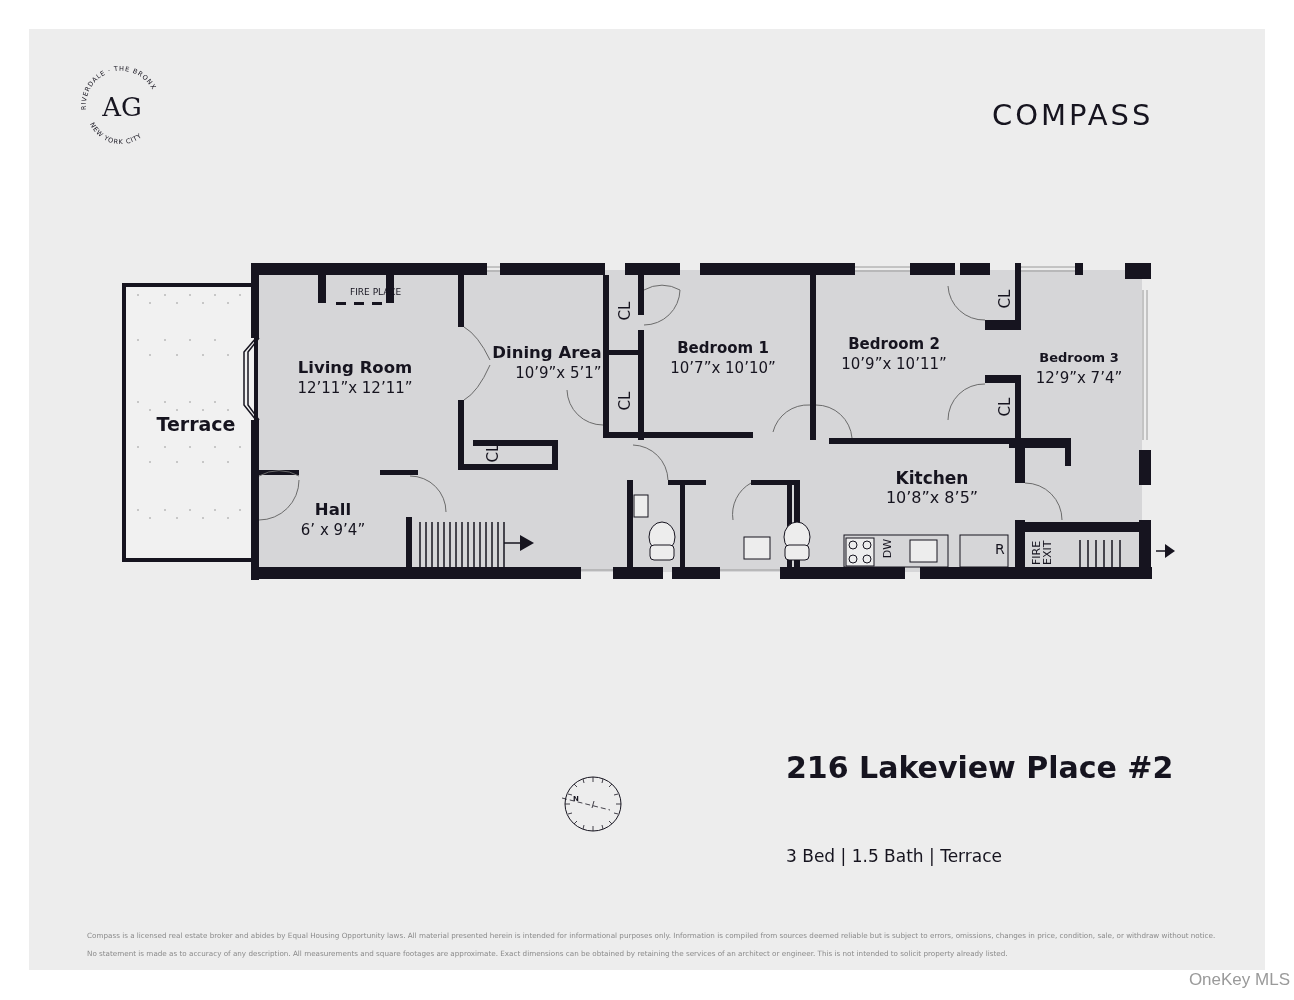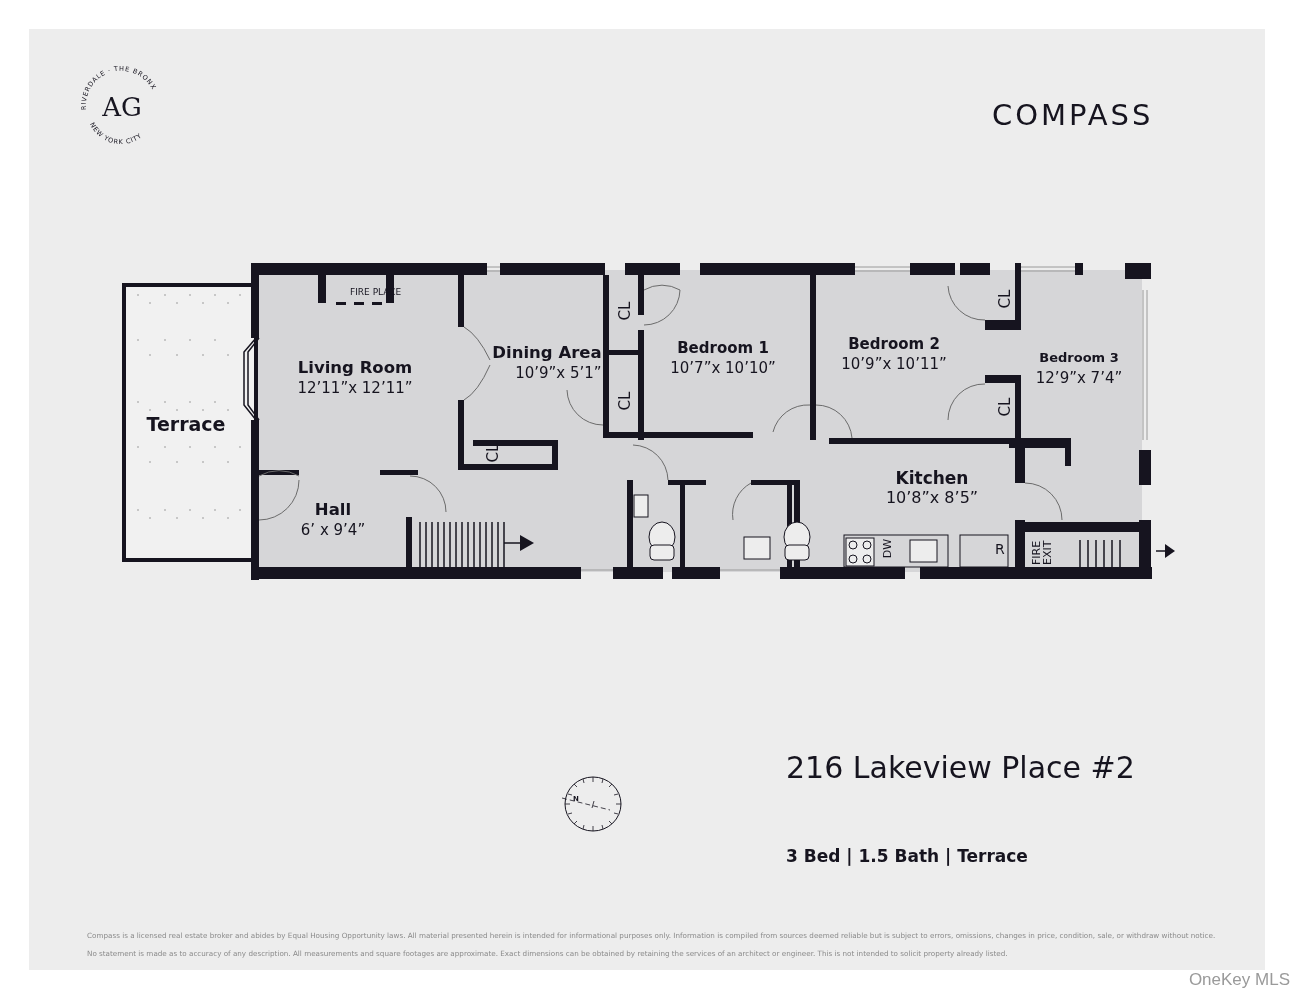--- a/index.html
+++ b/index.html
@@ -6,22 +6,22 @@
   body { width:1294px; height:1000px; position:relative; overflow:hidden; font-family:"DejaVu Sans", sans-serif; color:#16141f; }
   .panel { position:absolute; left:29px; top:29px; width:1236px; height:941px; background:#ededed; }
   .logo-ag { position:absolute; left:72px; top:66px; width:100px; height:86px; }
   .compass-brand { position:absolute; left:992px; top:86px; font-family:"DejaVu Sans", sans-serif; font-size:29px; letter-spacing:3px; color:#16141f; font-weight:400;margin-top:12px; }
   .plan { position:absolute; left:0; top:0; width:1294px; height:1000px; }
   .room-label { position:absolute; text-align:center; font-family:"DejaVu Sans", sans-serif; color:#16141f; white-space:nowrap; transform:translateX(-50%); }
   .room-name { font-size:16.5px; font-weight:600; line-height:20px; }
   .room-dim { font-size:15px; line-height:20px; }
   .small-label { position:absolute; font-size:9px; color:#16141f; white-space:nowrap;margin-left:16px; }
   .rot { position:absolute; font-size:15px; transform:rotate(-90deg); transform-origin:center; color:#16141f; }
-  .addr { position:absolute; left:786px; top:748px; font-size:30px; font-weight:400; line-height:40px; color:#16141f; }
-  .features { position:absolute; left:786px; top:846px; font-size:17px; color:#16141f;font-weight:bold; }
+  .addr { position:absolute; left:786px; top:748px; font-size:30px; font-weight:700; line-height:40px; color:#16141f; }
+  .features { position:absolute; left:786px; top:846px; font-size:17px; color:#16141f; }
   .disclaimer { position:absolute; left:87px; top:927px; width:1130px; font-size:7.2px; line-height:18px; color:#8a8a8a; }
   .mls { position:absolute; right:4px; top:970px; font-family:"Liberation Sans", sans-serif; font-size:17px; color:#9a9a9a; }
 </style>
 </head>
 <body>
 
 <div class="panel"></div>
 
 <div class="logo-ag">
   <svg width="100" height="86" viewBox="0 0 100 86">
@@ -226,21 +226,21 @@
     <rect x="846" y="538" width="28" height="28" fill="#ededed"></rect>
     <circle cx="853" cy="545" r="4"></circle>
       <circle cx="867" cy="545" r="4"></circle>
     <circle cx="853" cy="559" r="4"></circle>
       <circle cx="867" cy="559" r="4"></circle>
     <rect x="910" y="540" width="27" height="22" fill="#ededed"></rect>
     <rect x="960" y="535" width="48" height="32"></rect>
   </g>
 </svg>
 
-<div class="room-label" style="left:186px; top:414px;">
+<div class="room-label" style="left:196px; top:414px;">
   <div class="room-name" style="font-size:19px;">Terrace</div>
 </div>
 <div class="room-label" style="left:355px; top:358px;">
   <div class="room-name">Living Room</div>
   <div class="room-dim">12’11”x 12’11”</div>
 </div>
 <div class="room-label" style="left:547px; top:343px;text-align:right;">
   <div class="room-name">Dining Area</div>
   <div class="room-dim">10’9”x 5’1”</div>
 </div>

